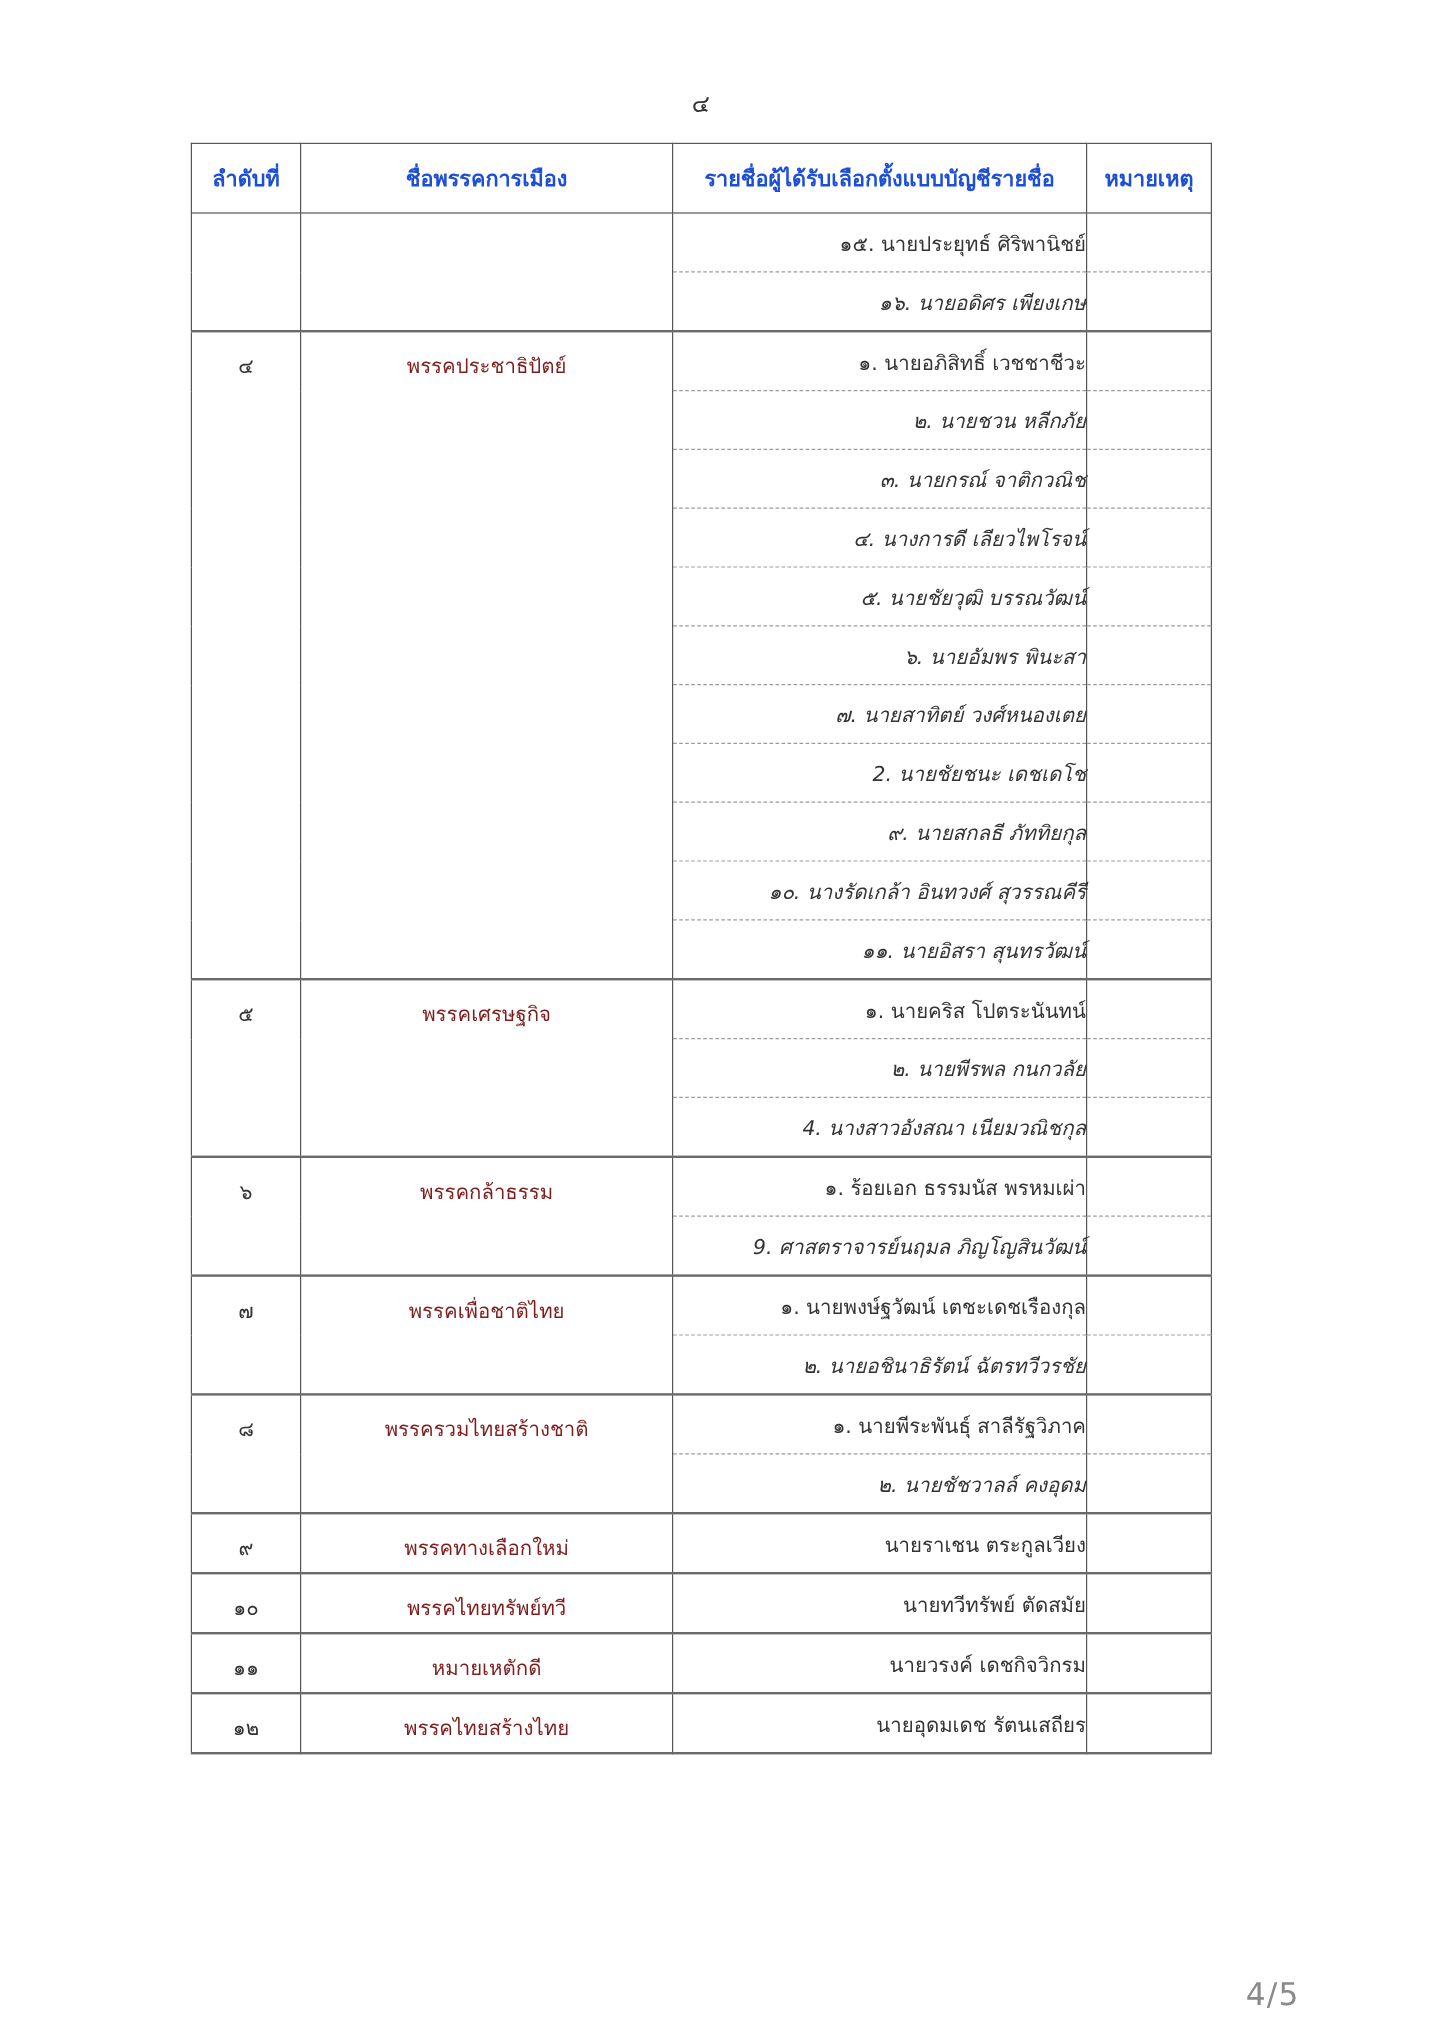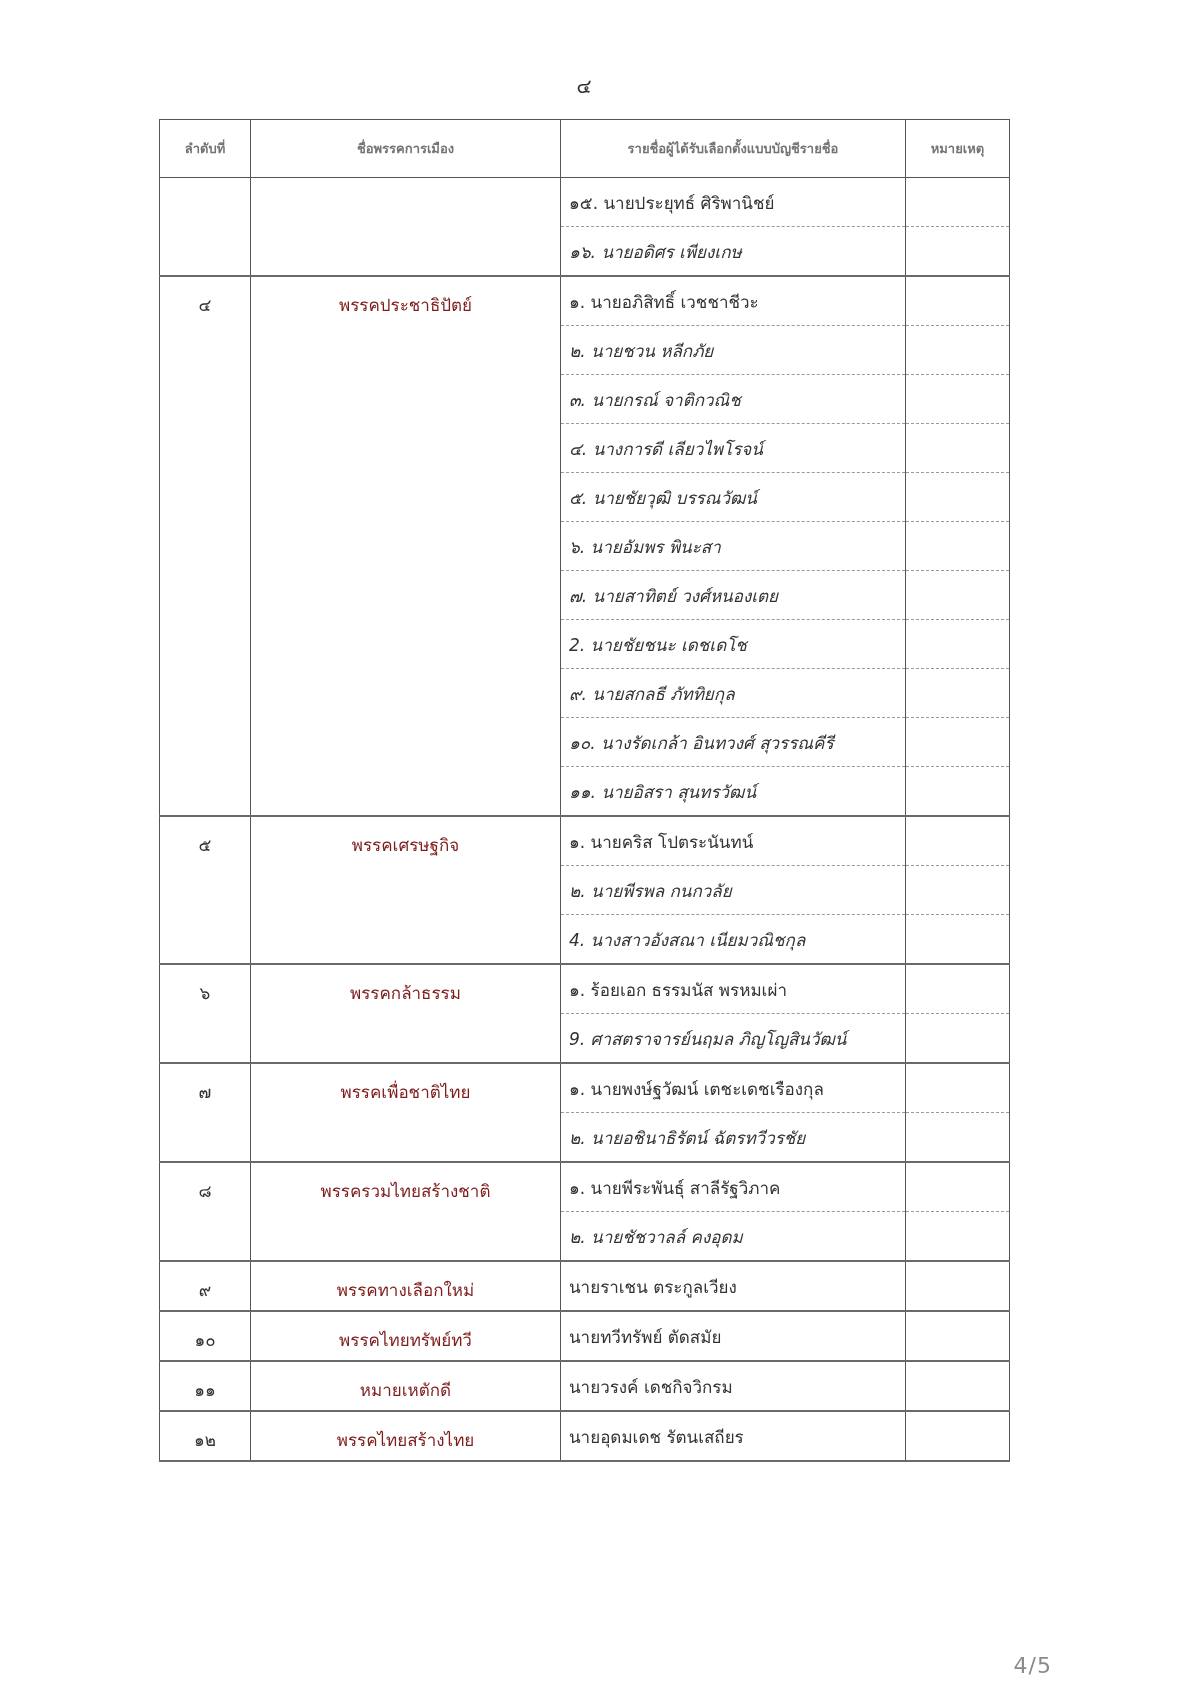--- a/index.html
+++ b/index.html
@@ -35,24 +35,24 @@
     }
     table.list col.c-no { width: 91px; }
     table.list col.c-party { width: 310px; }
     table.list col.c-names { width: 345px; }
     table.list col.c-note { width: 104px; }
 
     table.list th {
       height: 57px;
       border: 1.5px solid #555;
       font-weight: bold;
-      font-size: 13px;
+      font-size: 18px;
       text-align: center;
       vertical-align: middle;
-      color: #737373;
+      color: #1d4ed8;
       padding: 0 4px;
     }
     table.list td {
       border-left: 1.5px solid #555;
       border-right: 1.5px solid #555;
       padding: 0;
       vertical-align: top;
     }
     tbody.group {
       border-top: 2.5px solid #6a6a6a;
@@ -72,34 +72,35 @@
       text-align: center;
       padding-top: 14px !important;
       color: #7f1d1d;
     }
     td.name {
       height: 48px;
       padding-left: 8px !important;
       vertical-align: middle !important;
       color: #333;
       white-space: nowrap;
+      text-align: right;
     }
     td.note {
       height: 48px;
     }
     tr.sub td.name, tr.sub td.note {
       border-top: 1px dashed #9a9a9a;
       font-style: italic;
     }
     .tail-page {
       position: absolute;
-      right: 148px;
+      right: 117px;
       bottom: 10px;
       font-family: "DejaVu Sans", sans-serif;
-      font-size: 22px;
+      font-size: 26px;
       color: #8a8a8a;
       letter-spacing: 1px;
     }
   </style>
 </head>
 <body>
 
 <div class="page-number">๔</div>
 
 <table class="list">

